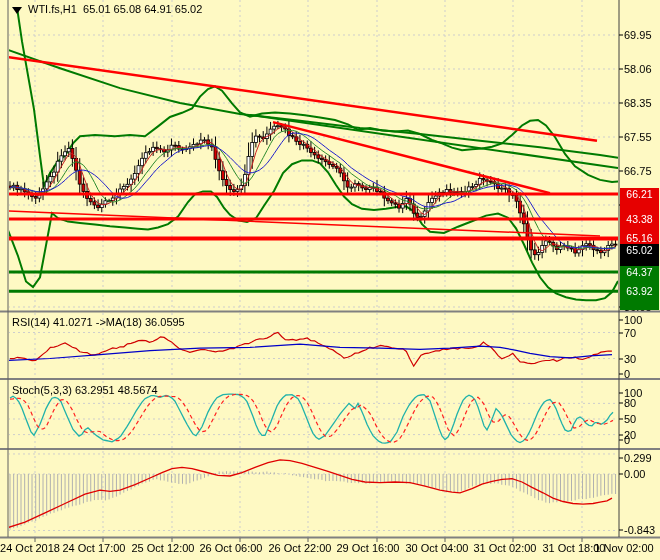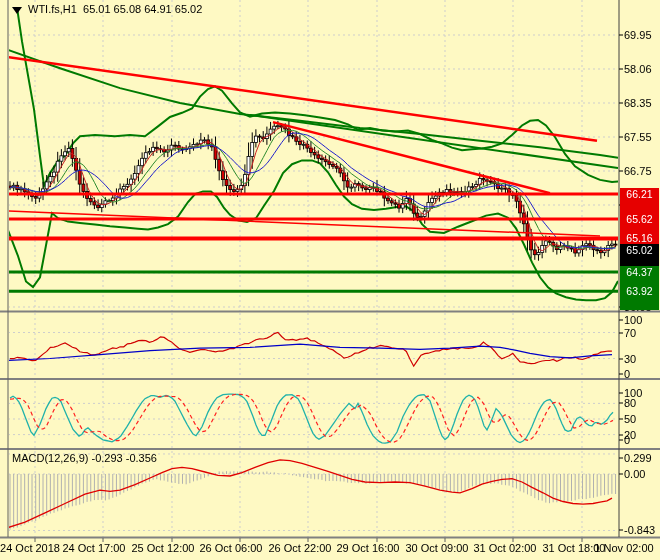--- a/index.html
+++ b/index.html
@@ -648,21 +648,22 @@
       <line x1="619" y1="440" x2="623" y2="440" stroke="#000" stroke-width="1"></line>
       <line x1="619" y1="458" x2="623" y2="458" stroke="#000" stroke-width="1"></line>
       <line x1="619" y1="474" x2="623" y2="474" stroke="#000" stroke-width="1"></line>
       <line x1="619" y1="530" x2="623" y2="530" stroke="#000" stroke-width="1"></line>
     </svg>
 
   <div class="txt title-row">
     <span class="dd"></span><span>WTI.fs,H1</span>&nbsp;&nbsp;<span>65.01 65.08 64.91 65.02</span>
   </div>
 
-  <div class="txt panel-label" style="left:12px;top:452px;">MACD(12,26,9) -0.293 -0.356</div>
+  <div class="txt panel-label" style="left:12px;top:316px;">RSI(14) 41.0271  -&gt;MA(18) 36.0595</div>
+  <div class="txt panel-label" style="left:12px;top:384px;">Stoch(5,3,3) 63.2951 48.5674</div>
 
   <div id="labels">
       <div class="txt axis-tick" style="top: 35px; left: 624px;">69.95</div>
       <div class="txt axis-tick" style="top: 69px; left: 624px;">58.06</div>
       <div class="txt axis-tick" style="top: 103px; left: 624px;">68.35</div>
       <div class="txt axis-tick" style="top: 137px; left: 624px;">67.55</div>
       <div class="txt axis-tick" style="top: 171px; left: 624px;">66.75</div>
       <div class="txt axis-tick" style="top: 205px; left: 624px;">65.95</div>
       <div class="txt axis-tick" style="top: 307px; left: 624px;">36.65</div>
       <div class="txt axis-tick" style="top: 320px; left: 624px;">100</div>
@@ -671,29 +672,29 @@
       <div class="txt axis-tick" style="top: 374px; left: 624px;">0</div>
       <div class="txt axis-tick" style="top: 393px; left: 624px;">100</div>
       <div class="txt axis-tick" style="top: 403px; left: 624px; text-align: right;">80</div>
       <div class="txt axis-tick" style="top: 419px; left: 624px;">50</div>
       <div class="txt axis-tick" style="top: 435px; left: 624px;">20</div>
       <div class="txt axis-tick" style="top: 440px; left: 624px;">0</div>
       <div class="txt axis-tick" style="top: 458px; left: 624px;">0.299</div>
       <div class="txt axis-tick" style="top: 474px; left: 624px;">0.00</div>
       <div class="txt axis-tick" style="top: 530px; left: 624px;">-0.843</div>
       <div class="price-box" style="top: 188px; background: rgb(230, 0, 0);">66.21</div>
-      <div class="price-box" style="top: 213px; background: rgb(230, 0, 0);">65.62</div>
+      <div class="price-box" style="top: 213px; background: rgb(230, 0, 0);">43.38</div>
       <div class="price-box" style="top: 232px; background: rgb(230, 0, 0);">65.16</div>
       <div class="price-box" style="top: 244px; background: rgb(0, 0, 0);">65.02</div>
       <div class="price-box" style="top: 266px; background: rgb(0, 122, 0);">64.37</div>
       <div class="price-box" style="top: 285px; background: rgb(0, 122, 0);">63.92</div>
       <div class="txt x-label" style="left: 30px;">24 Oct 2018</div>
       <div class="txt x-label" style="left: 94px;">24 Oct 17:00</div>
       <div class="txt x-label" style="left: 163px;">25 Oct 12:00</div>
       <div class="txt x-label" style="left: 231px;">26 Oct 06:00</div>
       <div class="txt x-label" style="left: 300px; text-align: center;">26 Oct 22:00</div>
       <div class="txt x-label" style="left: 368px;">29 Oct 16:00</div>
-      <div class="txt x-label" style="left: 437px;">30 Oct 09:00</div>
+      <div class="txt x-label" style="left: 437px;">30 Oct 04:00</div>
       <div class="txt x-label" style="left: 505px;">31 Oct 02:00</div>
       <div class="txt x-label" style="left: 574px;">31 Oct 18:00</div>
       <div class="txt x-label" style="left: 624px;">1 Nov 02:00</div>
     </div>
 </div>
 
 </body></html>

